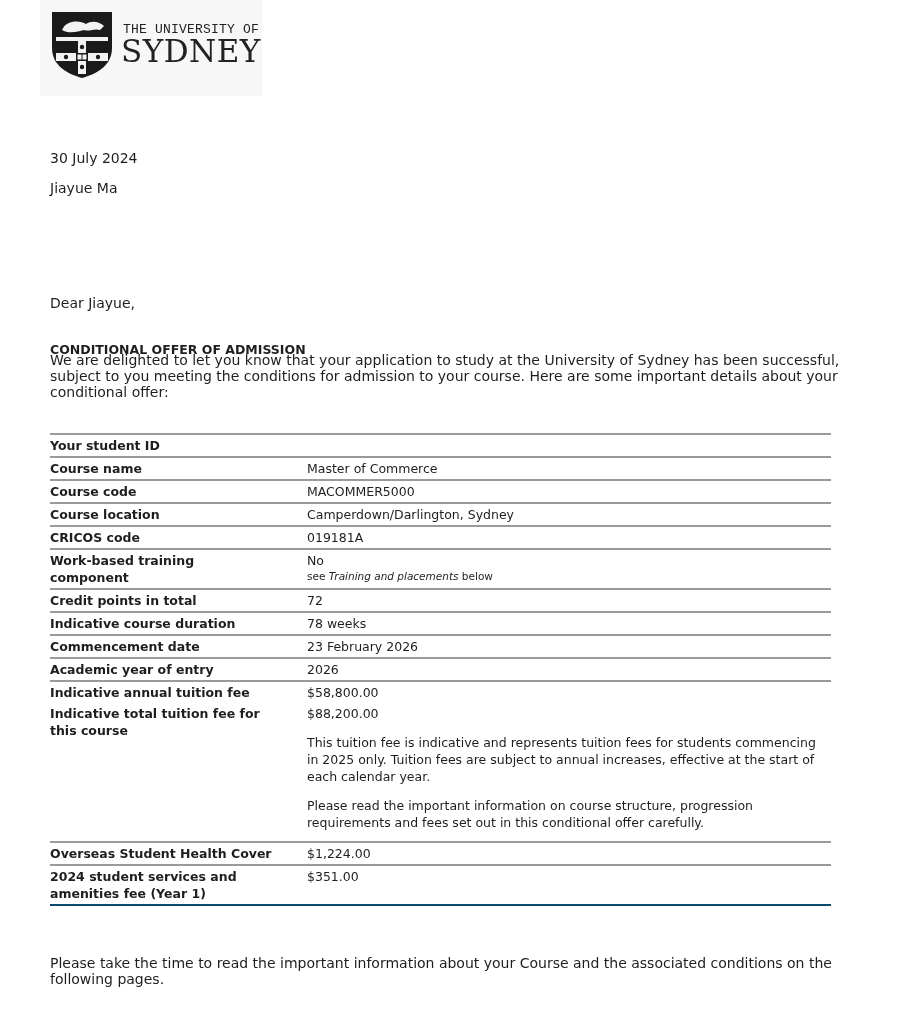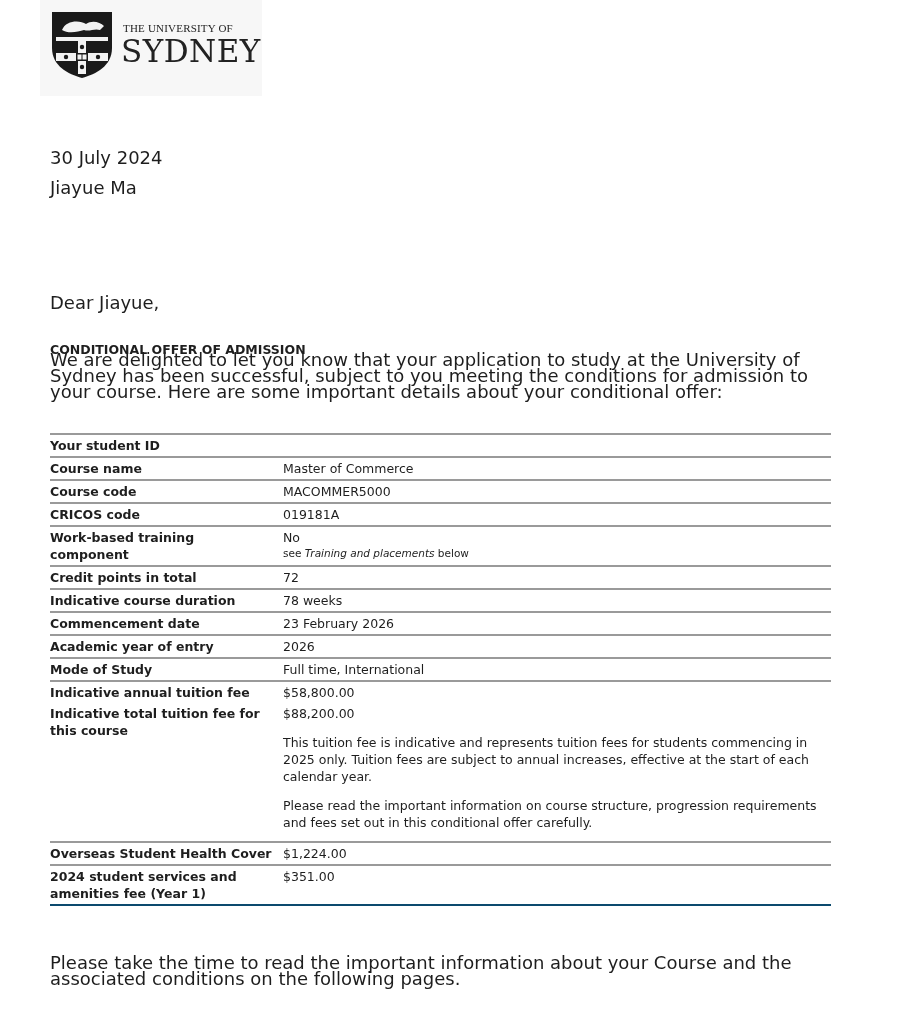--- a/index.html
+++ b/index.html
@@ -7,36 +7,37 @@
     width: 904px; height: 1024px; position: relative; overflow: hidden;
     font-family: "DejaVu Sans", sans-serif; color: #1e1e1e;
   }
   .logo-wrap {
     position: absolute; left: 40px; top: 0; width: 222px; height: 96px;
     background: #f7f7f7;
   }
   .shield { position: absolute; left: 10px; top: 10px; }
   .uni-small {
     position: absolute; left: 83px; top: 22px;
-    font-family: Liberation Serif, serif; font-size: 11px; letter-spacing: 0.2px; color: #222;
+    font-family: Liberation Mono, monospace; font-size: 13px; letter-spacing: 0.2px; color: #222;
   }
   .uni-big {
     position: absolute; left: 81px; top: 33px;
     font-family: "DejaVu Serif", serif; font-size: 31px; letter-spacing: 0.5px; color: #222;
   }
-  .txt { position: absolute; left: 50px; font-size: 18px; line-height: 16px; }
+  .txt { position: absolute; left: 50px; font-size: 14px; line-height: 16px; }
   .date { top: 150px; }
   .name { top: 180px; }
   .salutation { top: 295px; }
   .heading { top: 342px; font-weight: bold; font-size: 12.5px; }
   .intro { top: 352px; width: 790px; }
   .table { position: absolute; left: 50px; top: 433px; width: 781px; }
   .row {
     display: flex; border-top: 2px solid #9a9a9a; font-size: 12.5px; line-height: 17px;
     padding: 2px 0 2px 0;
+    gap: 24px;
   }
   .row.last { border-bottom: 2px solid #0c4a6e; }
   .lbl { width: 233px; font-weight: bold; flex-shrink: 0; }
   .val { flex: 1; }
   .sub { font-size: 10.5px; line-height: 15px; }
   .sub i { font-style: italic; }
   .note { margin-top: 12px; line-height: 17px; }
   .closing { top: 955px; width: 790px; }
 </style>
 </head>
@@ -75,20 +76,24 @@
   </div>
   <div class="row">
     <div class="lbl">Course name</div>
     <div class="val">Master of Commerce</div>
   </div>
   <div class="row">
     <div class="lbl">Course code</div>
     <div class="val">MACOMMER5000</div>
   </div>
   <div class="row">
+    <div class="lbl">Course location</div>
+    <div class="val">Camperdown/Darlington, Sydney</div>
+  </div>
+  <div class="row">
     <div class="lbl">CRICOS code</div>
     <div class="val">019181A</div>
   </div>
   <div class="row">
     <div class="lbl" style="width:200px;margin-right:33px;">Work-based training component</div>
     <div class="val">
       <div>No</div>
       <div class="sub"><span>see </span><i>Training and placements</i><span> below</span></div>
     </div>
   </div>
@@ -102,24 +107,20 @@
   </div>
   <div class="row">
     <div class="lbl">Commencement date</div>
     <div class="val">23 February 2026</div>
   </div>
   <div class="row">
     <div class="lbl">Academic year of entry</div>
     <div class="val">2026</div>
   </div>
   <div class="row">
-    <div class="lbl">Mode of Study</div>
-    <div class="val">Full time, International</div>
-  </div>
-  <div class="row">
     <div class="lbl">Indicative annual tuition fee</div>
     <div class="val">$58,800.00</div>
   </div>
   <div class="row" style="border-top:none;padding-bottom:10px;">
     <div class="lbl" style="width:225px;margin-right:8px;">Indicative total tuition fee for this course</div>
     <div class="val">
       <div>$88,200.00</div>
       <div class="note">This tuition fee is indicative and represents tuition fees for students commencing in 2025 only. Tuition fees are subject to annual increases, effective at the start of each calendar year.</div>
       <div class="note">Please read the important information on course structure, progression requirements and fees set out in this conditional offer carefully.</div>
     </div>

